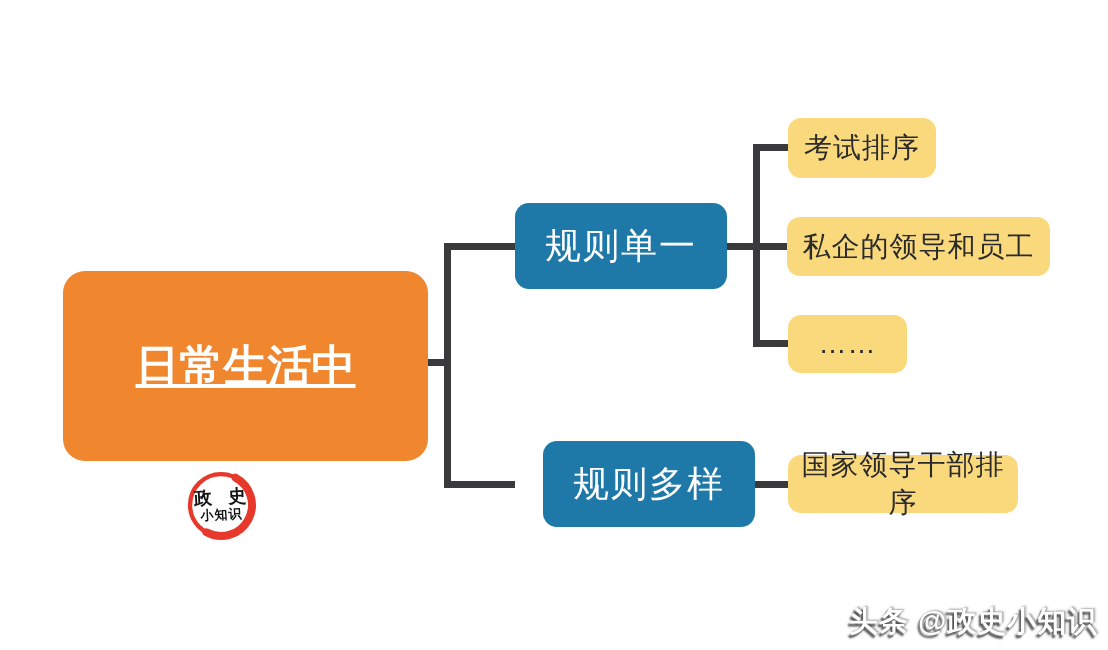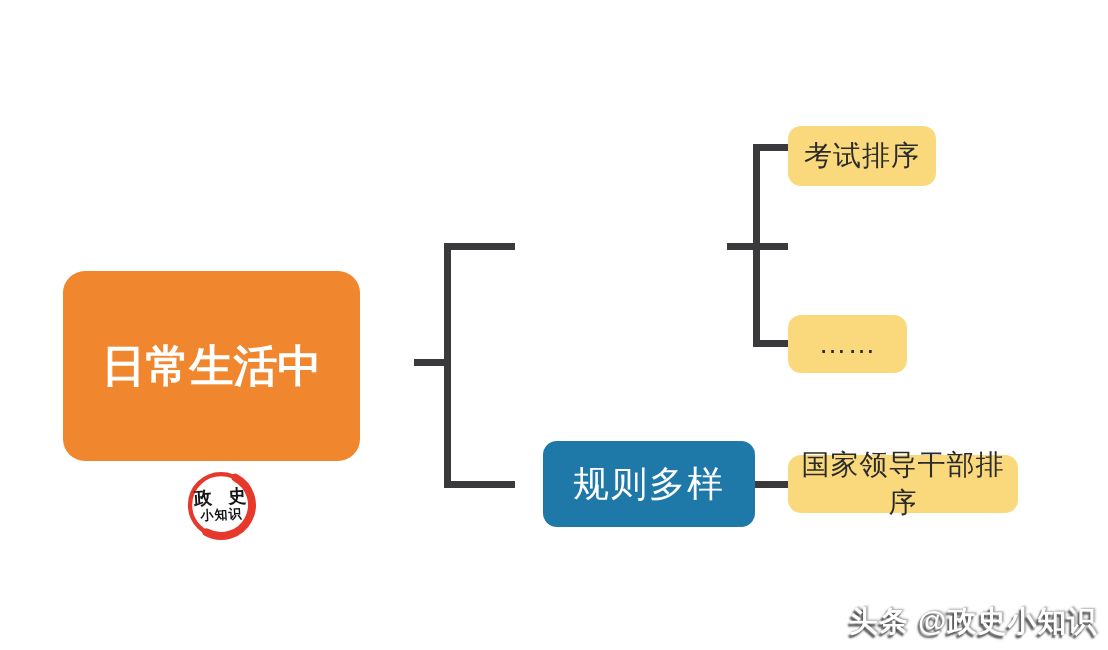--- a/index.html
+++ b/index.html
@@ -5,36 +5,37 @@
   html,body { margin:0; padding:0; background:#fff; }
   .canvas {
     position:relative; width:1108px; height:650px; background:#ffffff;
     font-family:"Liberation Sans", sans-serif; overflow:hidden;
   }
   .node {
     position:absolute; display:flex; align-items:center; justify-content:center;
     box-sizing:border-box; text-align:center;
   }
   .root {
-    left:63px; top:271px; width:297px; height:190px;
+    left:63px; top:271px; width:365px; height:190px;
     background:#F0862D; border-radius:22px;
     color:#ffffff; font-size:44px; font-weight:700; line-height:1.26;
     flex-direction:column;
+    text-decoration:underline;
   }
   .branch {
     width:212px; height:86px; background:#1E78A8; border-radius:14px;
     color:#ffffff; font-size:36px; font-weight:400; letter-spacing:2px;
   }
   .branch1 { left:515px; top:203px; }
   .branch2 { left:515px; top:441px;margin-left:28px; }
   .leaf {
     background:#FAD97D; border-radius:13px;
     color:#2B2B2B; font-size:28px; font-weight:400; letter-spacing:1px;
   }
-  .leaf1 { left:788px; top:126px; width:148px; height:60px; }
+  .leaf1 { left:788px; top:118px; width:148px; height:60px; }
   .leaf2 { left:787px; top:217px; width:263px; height:59px; }
   .leaf3 { left:788px; top:315px; width:119px; height:58px; }
   .leaf4 { left:788px; top:455px; width:230px; height:58px; }
   .line { position:absolute; background:#3A3A3C; }
   .l-root    { left:414px; top:359px; width:34px; height:7px; }
   .v-split   { left:444px; top:243px; width:7px;  height:245px; }
   .h-branch1 { left:444px; top:243px; width:71px; height:7px; }
   .h-branch2 { left:444px; top:481px; width:71px; height:7px; }
   .h-right1  { left:727px; top:243px; width:29px; height:7px; }
   .v-right   { left:753px; top:144px; width:7px;  height:203px; }
@@ -74,26 +75,32 @@
   <div class="line v-right"></div>
   <div class="line s-leaf1"></div>
   <div class="line s-leaf2"></div>
   <div class="line s-leaf3"></div>
   <div class="line h-leaf4"></div>
 
   <div class="node root">
     <span>日常生活中</span>
   </div>
 
+  <div class="node branch branch1">
+    <span>规则单一</span>
+  </div>
   <div class="node branch branch2">
     <span>规则多样</span>
   </div>
 
   <div class="node leaf leaf1">
     <span>考试排序</span>
+  </div>
+  <div class="node leaf leaf2">
+    <span>私企的领导和员工</span>
   </div>
   <div class="node leaf leaf3">
     <span>……</span>
   </div>
   <div class="node leaf leaf4">
     <span>国家领导干部排序</span>
   </div>
 
   <div class="logo">
     <svg viewBox="0 0 100 100" aria-hidden="true">

